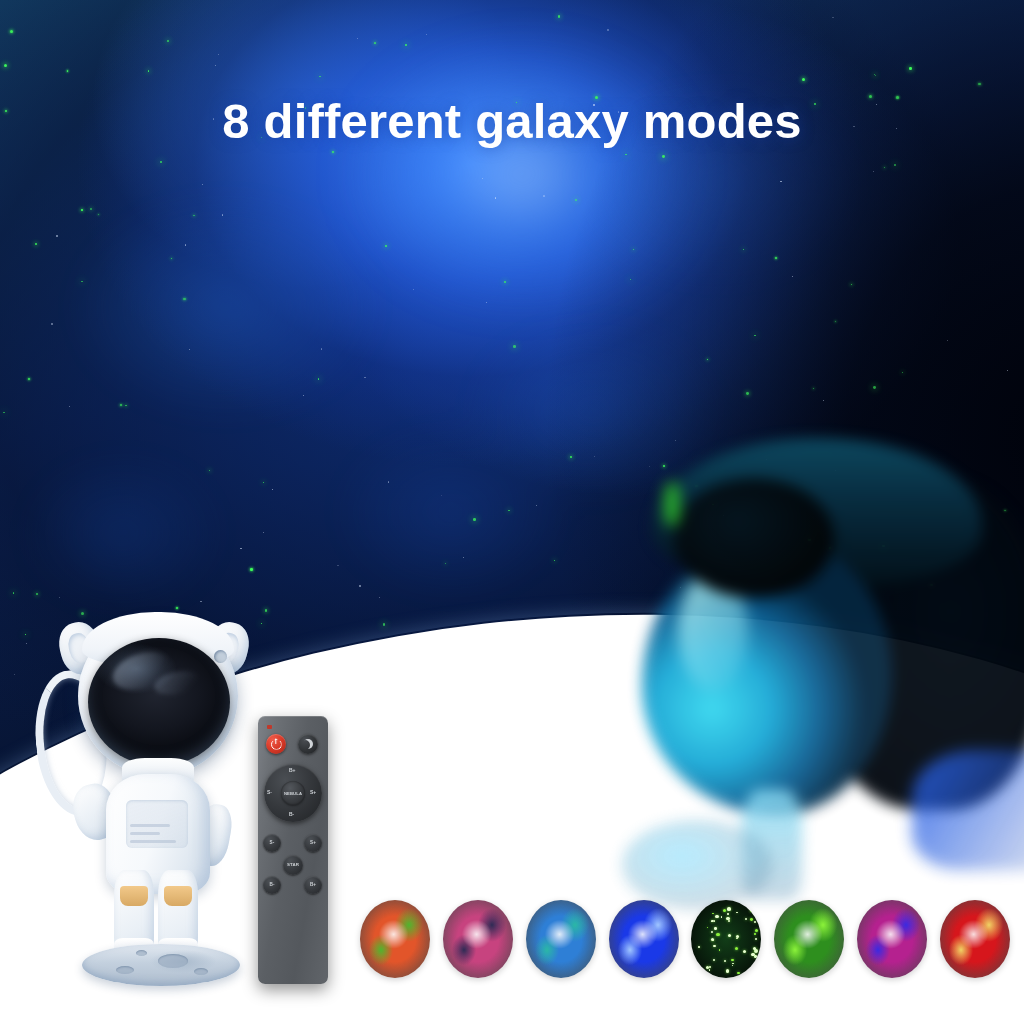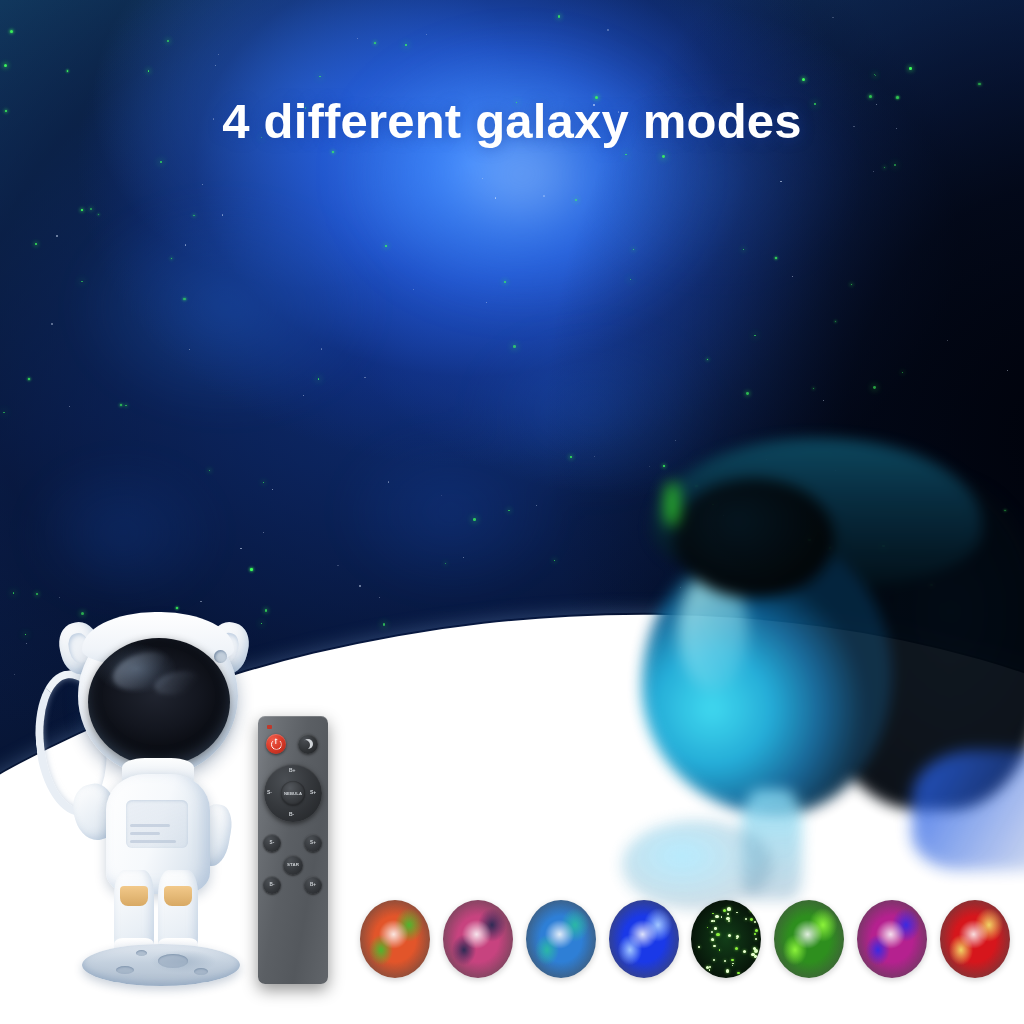--- a/index.html
+++ b/index.html
@@ -513,21 +513,21 @@
     <div class="bgp-leg"></div>
     <div class="bgp-base"></div>
     <div class="bgp-fold"></div>
   </div>
 
   <div class="white-arc-edge"></div>
   <div class="white-arc"></div>
   <div class="white-bottom"></div>
 
   <div class="headline">
-    <span class="l2">4 different galaxy modes</span>
+    <span class="l2">8 different galaxy modes</span>
   </div>
 
   <div class="astro">
     <div class="a-strap"></div>
 
     <div class="a-ear l">
       <div class="a-ear-in"></div>
     </div>
     <div class="a-ear r">
       <div class="a-ear-in"></div>

